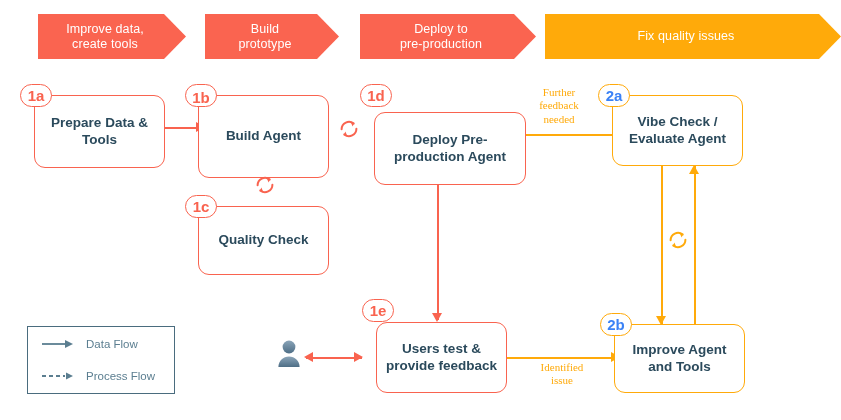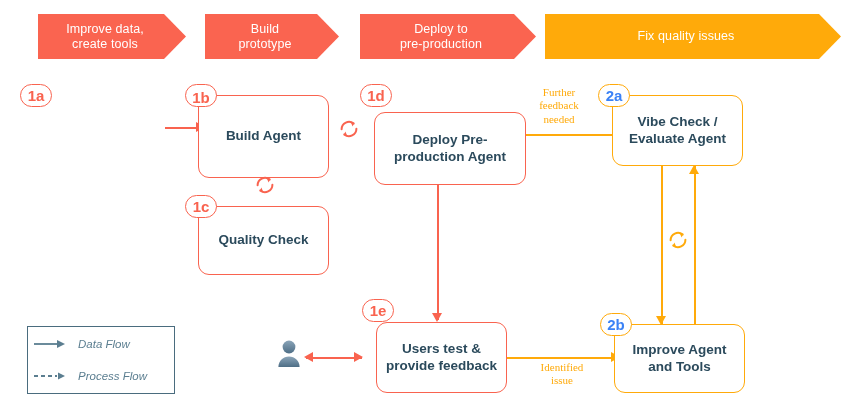--- a/index.html
+++ b/index.html
@@ -117,23 +117,22 @@
   
   #legend {
     position: absolute;
     box-sizing: border-box;
     border: 1.4px solid #4A6C7E;
     background: #ffffff;
     display: flex;
     flex-direction: column;
     justify-content: center;
     gap: 20px;
-    padding: 9px 5px;
+    padding: 9px 13px;
     z-index: 5;
-    font-style: italic;
   }
   .legend-row {
     display: flex;
     align-items: center;
     gap: 11px;
   }
   .legend-text {
     color: #5B7E90;
     font-size: 11.5px;
     white-space: nowrap;
@@ -235,20 +234,23 @@
         <linearGradient id="pg" x1="0" y1="0" x2="0" y2="1">
           <stop offset="0%" stop-color="#8AA4B8"></stop>
           <stop offset="100%" stop-color="#4E6E86"></stop>
         </linearGradient>
       </defs>
       <circle cx="14" cy="9" r="6.4" fill="url(#pg)"></circle>
       <path d="M3.4 29c0-6.1 4.8-10.4 10.6-10.4S24.6 22.9 24.6 29Z" fill="url(#pg)"></path>
     </svg>
   </div>
 
+  <div class="pbox" style="left:34px; top:95px; width:131px; height:73px;">
+    <span>Prepare Data &amp; Tools</span>
+  </div>
   <div class="badge" style="left:20px; top:84px;">
     <span>1a</span>
   </div>
 
   <div class="pbox" style="left:198px; top:95px; width:131px; height:83px;">
     <span>Build Agent</span>
   </div>
   <div class="badge" style="left:185px; top:84px;align-items:flex-end;">
     <span>1b</span>
   </div>

